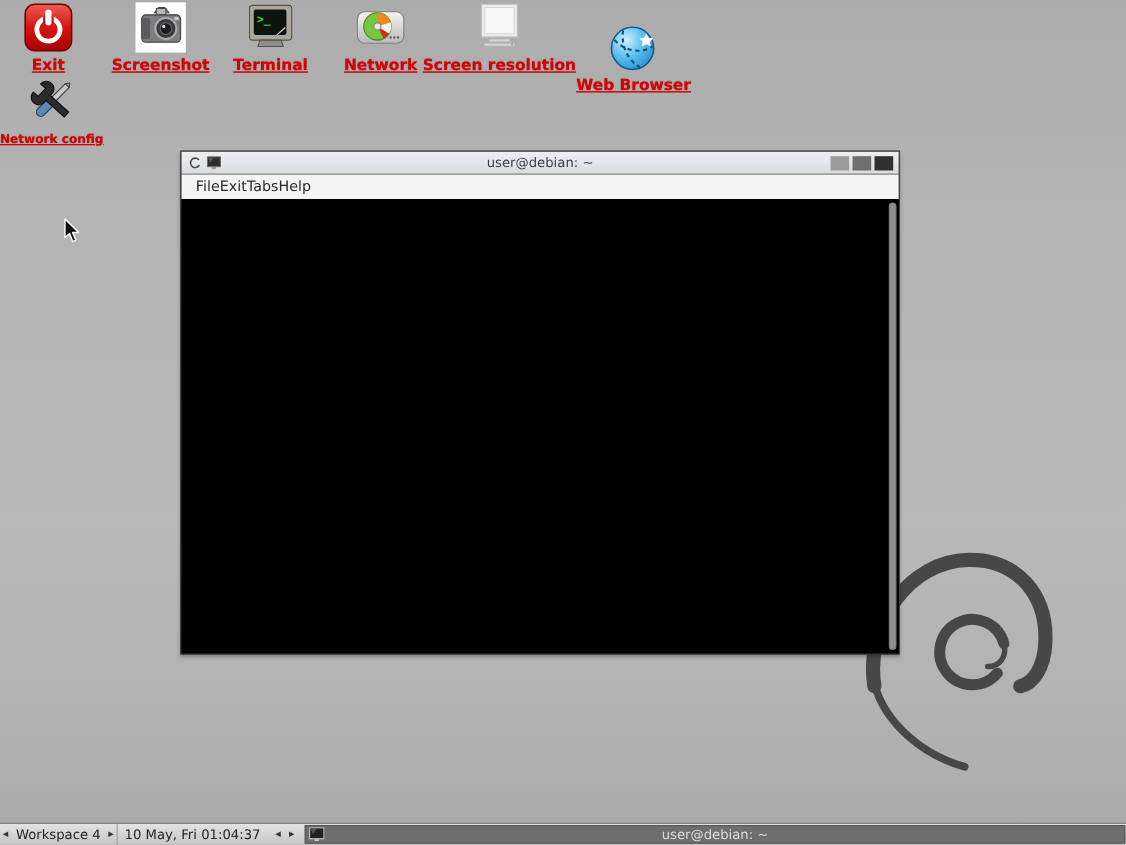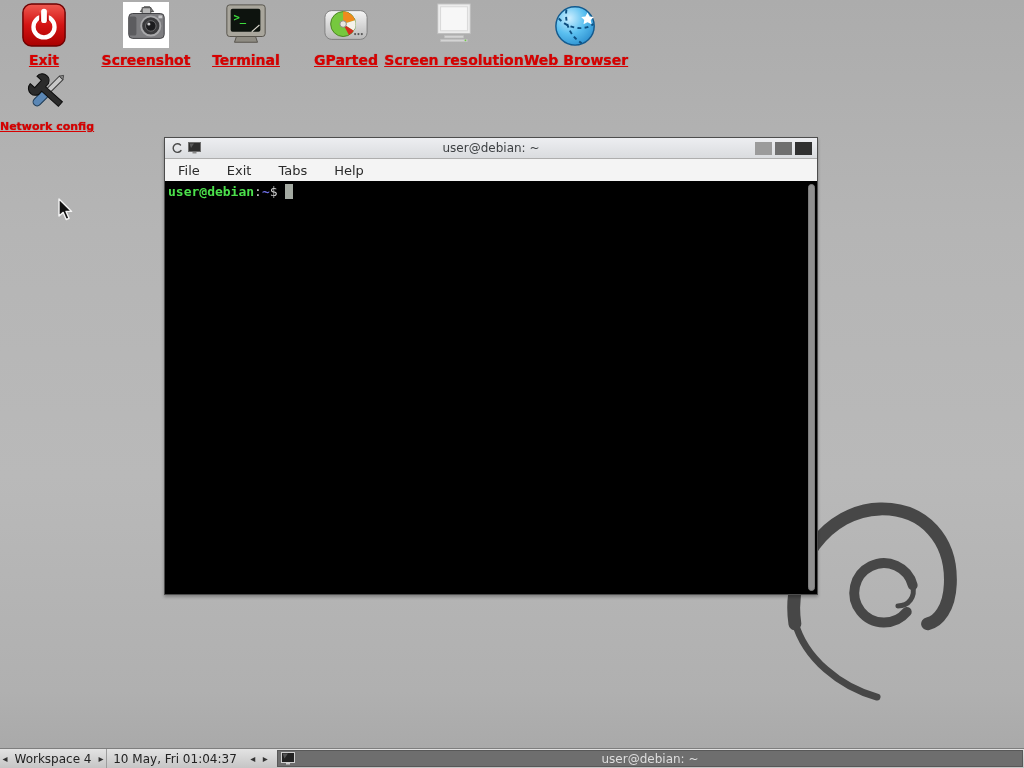--- a/index.html
+++ b/index.html
@@ -41,21 +41,21 @@
     font-size: 12px; color: #3d4043; z-index: 1;
   }
   .titlebar .wbuttons { margin-left: auto; display: flex; gap: 3px; z-index: 2; }
   .wbtn { width: 17px; height: 13px; display: inline-block; }
   .wbtn.min { background: #9b9b9b; }
   .wbtn.max { background: #6f6f6f; }
   .wbtn.close { background: #303030; }
 
   .menubar {
     height: 22px; background: #f4f4f4;
-    display: flex; align-items: center; gap: 27px; padding-left: 13px;
+    display: flex; align-items: center; padding-left: 13px;
     font-size: 13px; color: #2b2b2b;
   }
   .menubar span { cursor: default; }
 
   .termbody { position: relative; height: 413px; background: #000; overflow: hidden; }
   .promptline {
     font-family: "DejaVu Sans Mono", "Liberation Mono", monospace;
     font-size: 13px; line-height: 17px; padding: 2px 0 0 3px;
     display: flex; align-items: center;
   }
@@ -166,35 +166,35 @@
     <rect x="2" y="9" width="44" height="30" rx="7" fill="url(#diskg)" stroke="#7d7d7d"></rect>
     <circle cx="21" cy="23" r="13" fill="#76c83e" stroke="#49821f"></circle>
     <path d="M21 23 L21 10 A13 13 0 0 1 33.5 19 Z" fill="#f08a1d"></path>
     <path d="M21 23 L33.5 19 A13 13 0 0 1 32 30 Z" fill="#f5f2ea"></path>
     <path d="M21 23 L32 30 A13 13 0 0 1 27 34.5 Z" fill="#d42b1e"></path>
     <circle cx="21" cy="23" r="3.4" fill="#e8e6df" stroke="#8a887f"></circle>
     <circle cx="37" cy="33.5" r="1.1" fill="#555"></circle>
     <circle cx="40.5" y="0" cy="33.5" r="1.1" fill="#555"></circle>
     <circle cx="33.5" cy="33.5" r="1.1" fill="#555"></circle>
   </svg>
-  <span class="dlabel">GParted</span>
+  <span class="dlabel">Network</span>
 </div>
 
 <div class="dicon" style="left:384px; top:2px; width:140px;">
   <svg width="46" height="46" viewBox="0 0 48 48">
     <rect x="7" y="2" width="34" height="31" fill="#ececec" stroke="#bdbdbd"></rect>
     <rect x="10" y="5" width="28" height="25" fill="#f7f7f7" stroke="#d8d8d8"></rect>
     <rect x="14" y="35" width="20" height="2.5" fill="#d4d4d4" stroke="#bdbdbd" stroke-width="0.5"></rect>
     <rect x="10" y="39" width="28" height="2.5" fill="#d4d4d4" stroke="#bdbdbd" stroke-width="0.5"></rect>
     <circle cx="36" cy="40" r="1" fill="#6cc644"></circle>
   </svg>
   <span class="dlabel">Screen resolution</span>
 </div>
 
-<div class="dicon" style="left:516px; top:2px; width:120px;">
+<div class="dicon" style="left:516px; top:20px; width:120px;">
   <svg width="46" height="46" viewBox="0 0 48 48">
     <defs>
         <radialGradient id="globeg" cx="0.35" cy="0.3" r="0.9">
       <stop offset="0" stop-color="#cdeeff"></stop>
           <stop offset="0.45" stop-color="#5bc0f0"></stop>
           <stop offset="1" stop-color="#1d7fc4"></stop>
     </radialGradient>
       </defs>
     <circle cx="23" cy="25" r="20" fill="url(#globeg)" stroke="#135a8e" stroke-width="1.5"></circle>
     <path d="M6 17 C 14 27, 32 31, 42 23" fill="none" stroke="#0e4f80" stroke-width="2" stroke-dasharray="4 3.5"></path>
@@ -239,27 +239,20 @@
   </div>
 
   <div class="menubar">
     <span>File</span>
     <span>Exit</span>
     <span>Tabs</span>
     <span>Help</span>
   </div>
 
   <div class="termbody">
-    <div class="promptline">
-      <span class="p-user">user@debian</span>
-        <span class="p-colon">:</span>
-        <span class="p-path">~</span>
-        <span class="p-dollar">$</span>
-      <span class="cursorblock"></span>
-    </div>
     <div class="scrollthumb"></div>
   </div>
 </div>
 
 <div class="taskbar">
   <div class="ws-switcher">
     <span class="tb-arrow">◂</span>
     <span>Workspace 4</span>
     <span class="tb-arrow">▸</span>
   </div>

